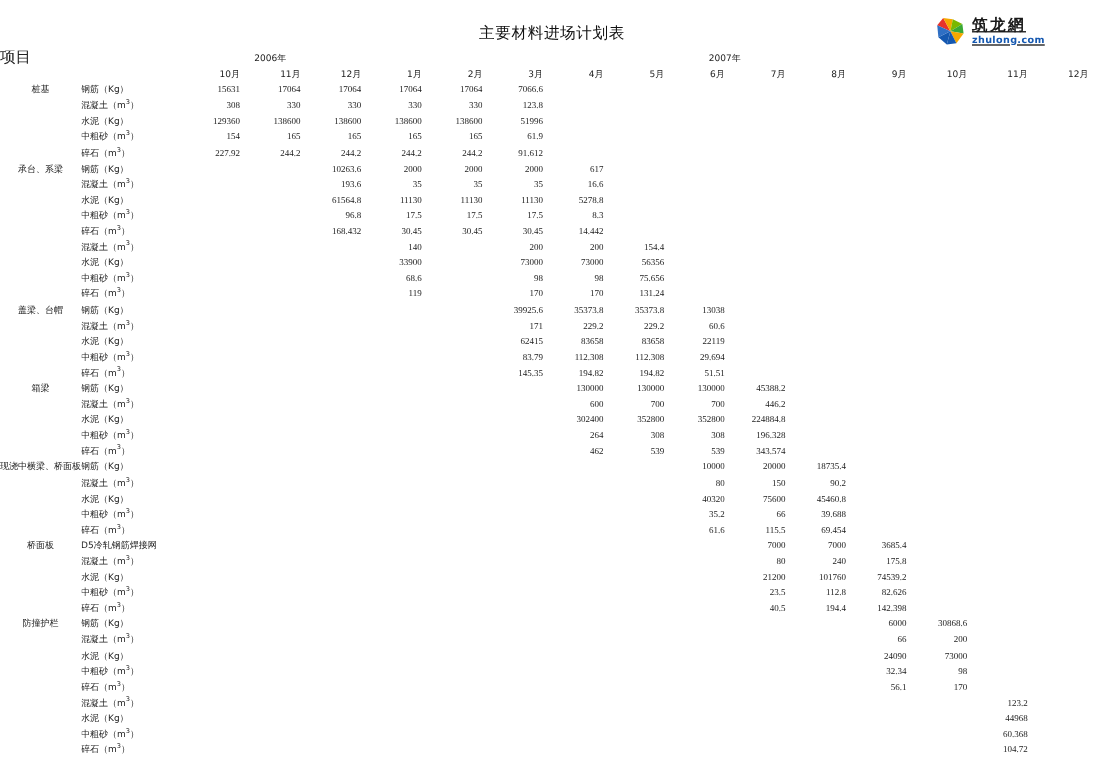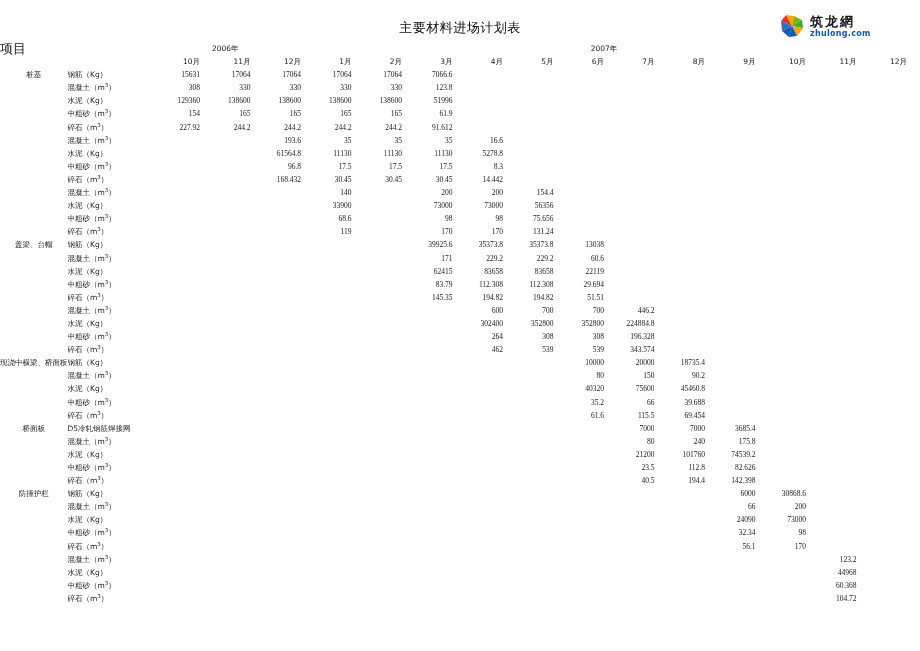--- a/index.html
+++ b/index.html
@@ -24,20 +24,21 @@
   
   .logo-wrap {
     position: absolute;
     top: 11px;
     left: 778px;
     width: 132px;
     height: 30px;
     display: flex;
     align-items: center;
     gap: 4px;
+    text-decoration: underline;
   }
   .logo-mark {
     width: 28px;
     height: 28px;
     position: relative;
     flex: 0 0 auto;
   }
   .logo-text {
     display: flex;
     flex-direction: column;
@@ -276,20 +277,39 @@
           <td class="c-num"></td>
           <td class="c-num"></td>
           <td class="c-num"></td>
           <td class="c-num"></td>
           <td class="c-num"></td>
           <td class="c-num"></td>
           <td class="c-num"></td>
           <td class="c-num"></td>
         </tr>
         <tr>
+          <td class="c-cat">承台、系梁</td>
+          <td class="c-mat">钢筋（Kg）</td>
+          <td class="c-num"></td>
+          <td class="c-num"></td>
+          <td class="c-num">10263.6</td>
+          <td class="c-num">2000</td>
+          <td class="c-num">2000</td>
+          <td class="c-num">2000</td>
+          <td class="c-num">617</td>
+          <td class="c-num"></td>
+          <td class="c-num"></td>
+          <td class="c-num"></td>
+          <td class="c-num"></td>
+          <td class="c-num"></td>
+          <td class="c-num"></td>
+          <td class="c-num"></td>
+          <td class="c-num"></td>
+        </tr>
+        <tr>
           <td class="c-cat"></td>
           <td class="c-mat">混凝土（m<sup>3</sup>）</td>
           <td class="c-num"></td>
           <td class="c-num"></td>
           <td class="c-num">193.6</td>
           <td class="c-num">35</td>
           <td class="c-num">35</td>
           <td class="c-num">35</td>
           <td class="c-num">16.6</td>
           <td class="c-num"></td>
@@ -516,20 +536,39 @@
           <td class="c-num"></td>
           <td class="c-num"></td>
           <td class="c-num"></td>
           <td class="c-num"></td>
           <td class="c-num"></td>
           <td class="c-num">145.35</td>
           <td class="c-num">194.82</td>
           <td class="c-num">194.82</td>
           <td class="c-num">51.51</td>
           <td class="c-num"></td>
+          <td class="c-num"></td>
+          <td class="c-num"></td>
+          <td class="c-num"></td>
+          <td class="c-num"></td>
+          <td class="c-num"></td>
+        </tr>
+        <tr>
+          <td class="c-cat">箱梁</td>
+          <td class="c-mat">钢筋（Kg）</td>
+          <td class="c-num"></td>
+          <td class="c-num"></td>
+          <td class="c-num"></td>
+          <td class="c-num"></td>
+          <td class="c-num"></td>
+          <td class="c-num"></td>
+          <td class="c-num">130000</td>
+          <td class="c-num">130000</td>
+          <td class="c-num">130000</td>
+          <td class="c-num">45388.2</td>
           <td class="c-num"></td>
           <td class="c-num"></td>
           <td class="c-num"></td>
           <td class="c-num"></td>
           <td class="c-num"></td>
         </tr>
         <tr>
           <td class="c-cat"></td>
           <td class="c-mat">混凝土（m<sup>3</sup>）</td>
           <td class="c-num"></td>

